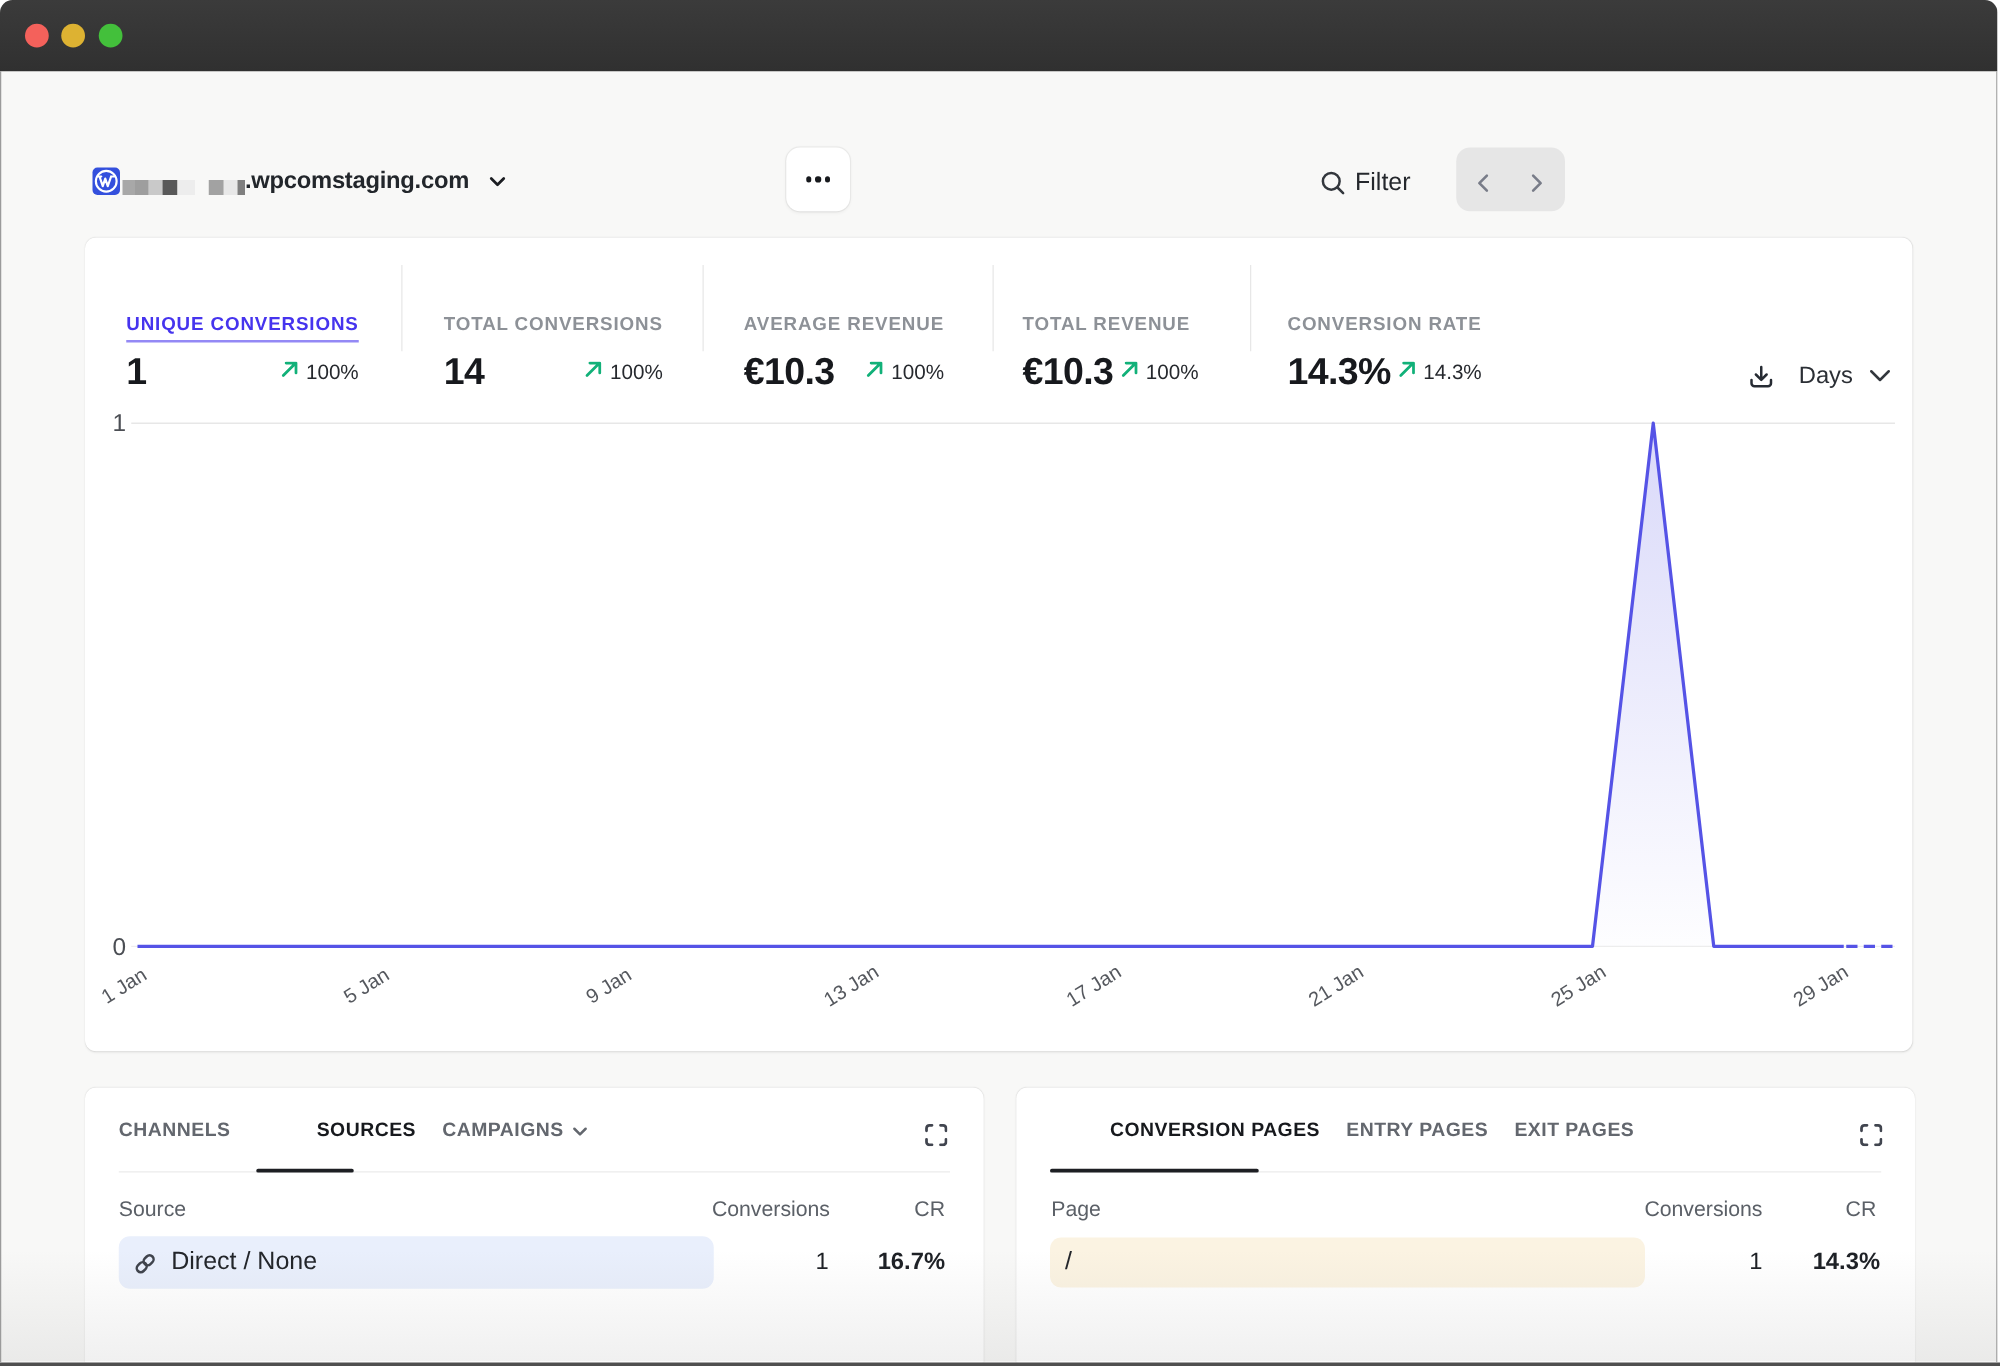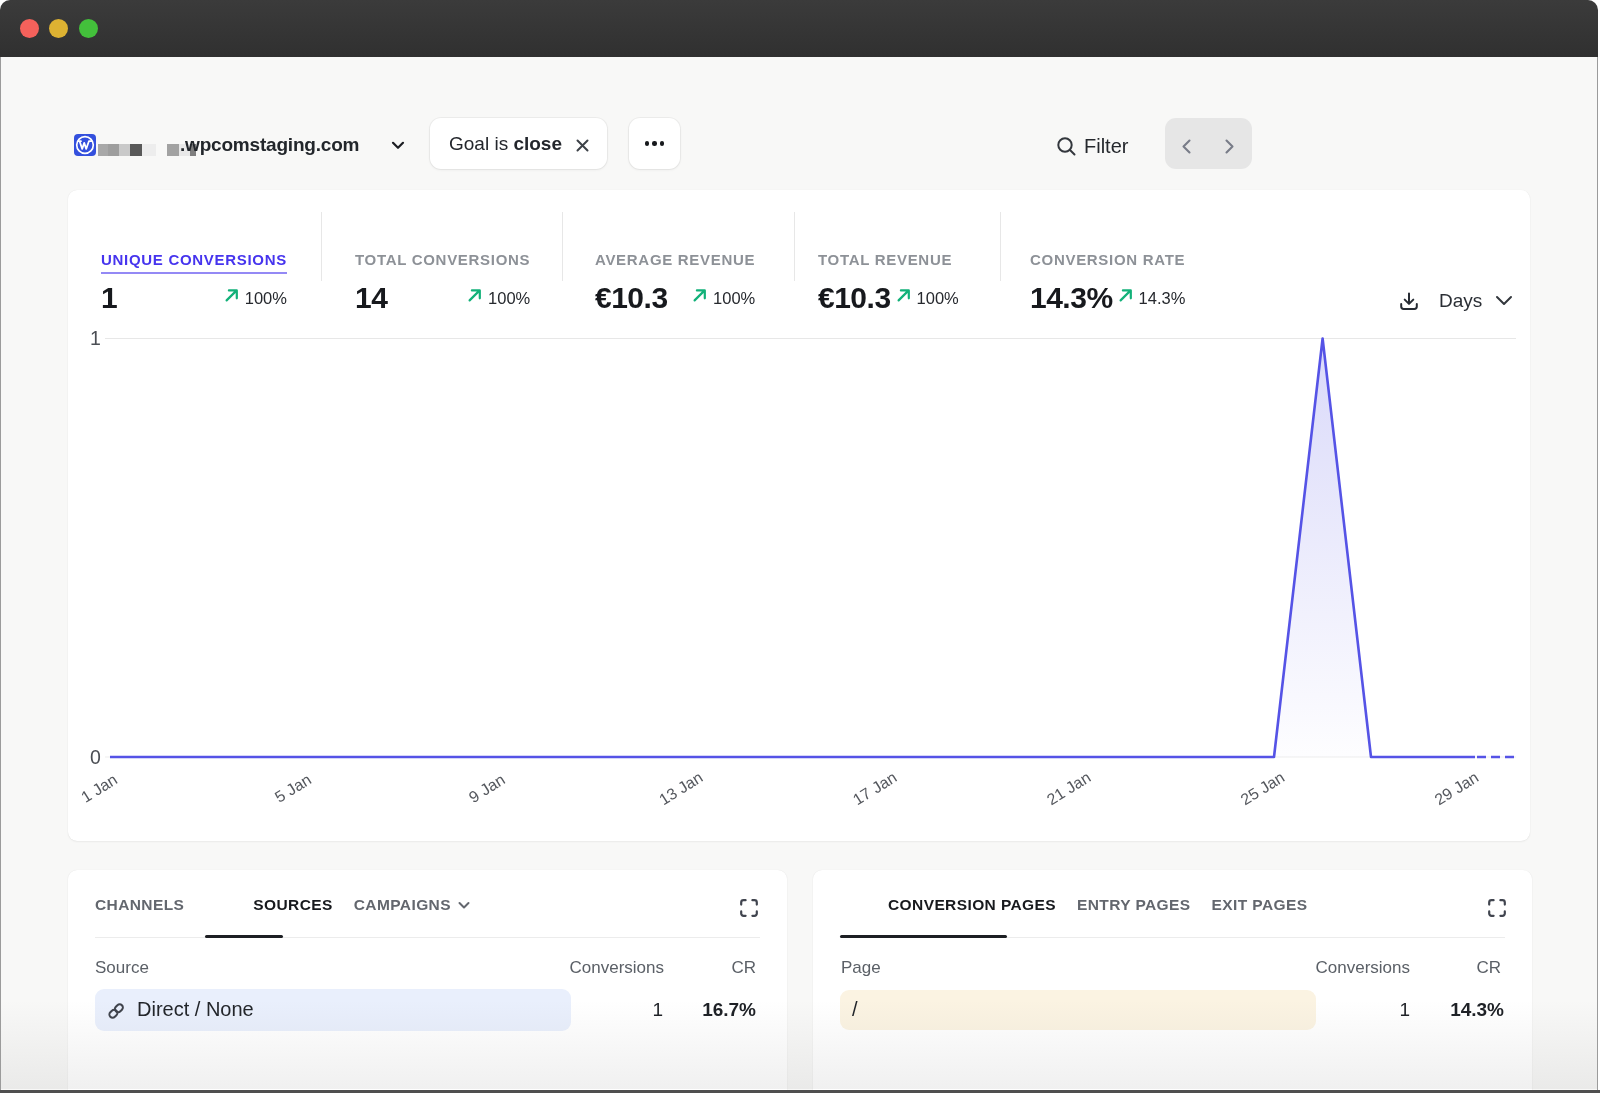--- a/index.html
+++ b/index.html
@@ -7,21 +7,21 @@
   .win { position:absolute; left:0; top:0; width:1598px; height:1090px;
     border-radius:10px 10px 0 0; overflow:hidden; background:#f8f8f7; }
   .sideb { position:absolute; top:57px; bottom:0; width:1px; background:#9b9b9b; z-index:50; }
   .titlebar { position:absolute; left:0; top:0; width:100%; height:57px;
     background:linear-gradient(#3b3b3b,#303030); }
   .dot { position:absolute; top:19px; width:19px; height:19px; border-radius:50%; }
   .winline { position:absolute; left:0; top:1090px; width:1600px; height:3px; background:#4f4f4f; }
   .fav { position:absolute; left:74px; top:134px; width:22px; height:22px; border-radius:4px; background:#3450dd; }
   .pix { position:absolute; top:144px; height:12px; display:flex; }
   .pix div { height:12px; }
-  .sitename { position:absolute; left:180px; top:134px; font-size:19px; font-weight:bold; color:#22262b; letter-spacing:-0.2px; }
+  .sitename { position:absolute; left:196px; top:134px; font-size:19px; font-weight:bold; color:#22262b; letter-spacing:-0.2px; }
   .pill { position:absolute; top:118px; height:51px; background:#fff; border-radius:11px;
     box-shadow:0 0 0 1px rgba(0,0,0,0.045), 0 1px 3px rgba(0,0,0,0.06); }
   .pagerbox { position:absolute; left:1165px; top:118px; width:87px; height:51px; background:#e6e6e6; border-radius:11px; }
 
   
   .card { position:absolute; background:#fff; border-radius:9px; box-shadow:0 0 1px rgba(0,0,0,0.10), 0 1px 2px rgba(0,0,0,0.05); }
   .card1 { left:68px; top:190px; width:1462px; height:651px; }
   .stat { position:absolute; top:24px; }
   .stat .lbl { font-size:15px; font-weight:bold; letter-spacing:0.7px; color:#8d9197; white-space:nowrap;margin-top:37px; }
   .stat.active .lbl { color:#4634ee; display:inline-block; border-bottom:2px solid rgba(70,52,238,0.58); padding-bottom:4px; }
@@ -73,26 +73,20 @@
   <div class="pix" style="left:167px;">
     <div style="background:#a2a2a2;width:12px"></div>
       <div style="background:#e8e8e8;width:11px"></div>
     <div style="background:#7f7f7f;width:6px"></div>
   </div>
   <div class="sitename">.wpcomstaging.com</div>
   <svg style="position:absolute;left:391px;top:141px;" width="14" height="9" viewBox="0 0 14 9">
     <path d="M2 1.8 L7 6.8 L12 1.8" fill="none" stroke="#1c1e23" stroke-width="2.2" stroke-linecap="round" stroke-linejoin="round"></path>
   </svg>
 
-  <div class="pill" style="left:430px;width:177px;">
-    <div style="position:absolute;left:19px;top:15px;font-size:19px;color:#23262c;white-space:nowrap;">Goal is <b>close</b></div>
-    <svg style="position:absolute;left:146px;top:21px;" width="13" height="13" viewBox="0 0 13 13">
-      <path d="M1.5 1.5 L11.5 11.5 M11.5 1.5 L1.5 11.5" stroke="#3d4248" stroke-width="2" stroke-linecap="round"></path>
-    </svg>
-  </div>
   <div class="pill" style="left:629px;width:51px;">
     <div style="position:absolute;left:0;top:0;width:100%;height:100%;display:flex;align-items:center;justify-content:center;gap:3px;">
       <div style="width:4.5px;height:4.5px;border-radius:50%;background:#17191d;"></div>
       <div style="width:4.5px;height:4.5px;border-radius:50%;background:#17191d;"></div>
       <div style="width:4.5px;height:4.5px;border-radius:50%;background:#17191d;"></div>
     </div>
   </div>
 
   <svg style="position:absolute;left:1056px;top:136px;" width="21" height="21" viewBox="0 0 21 21">
     <circle cx="9" cy="9" r="6.7" fill="none" stroke="#33373d" stroke-width="2"></circle>

